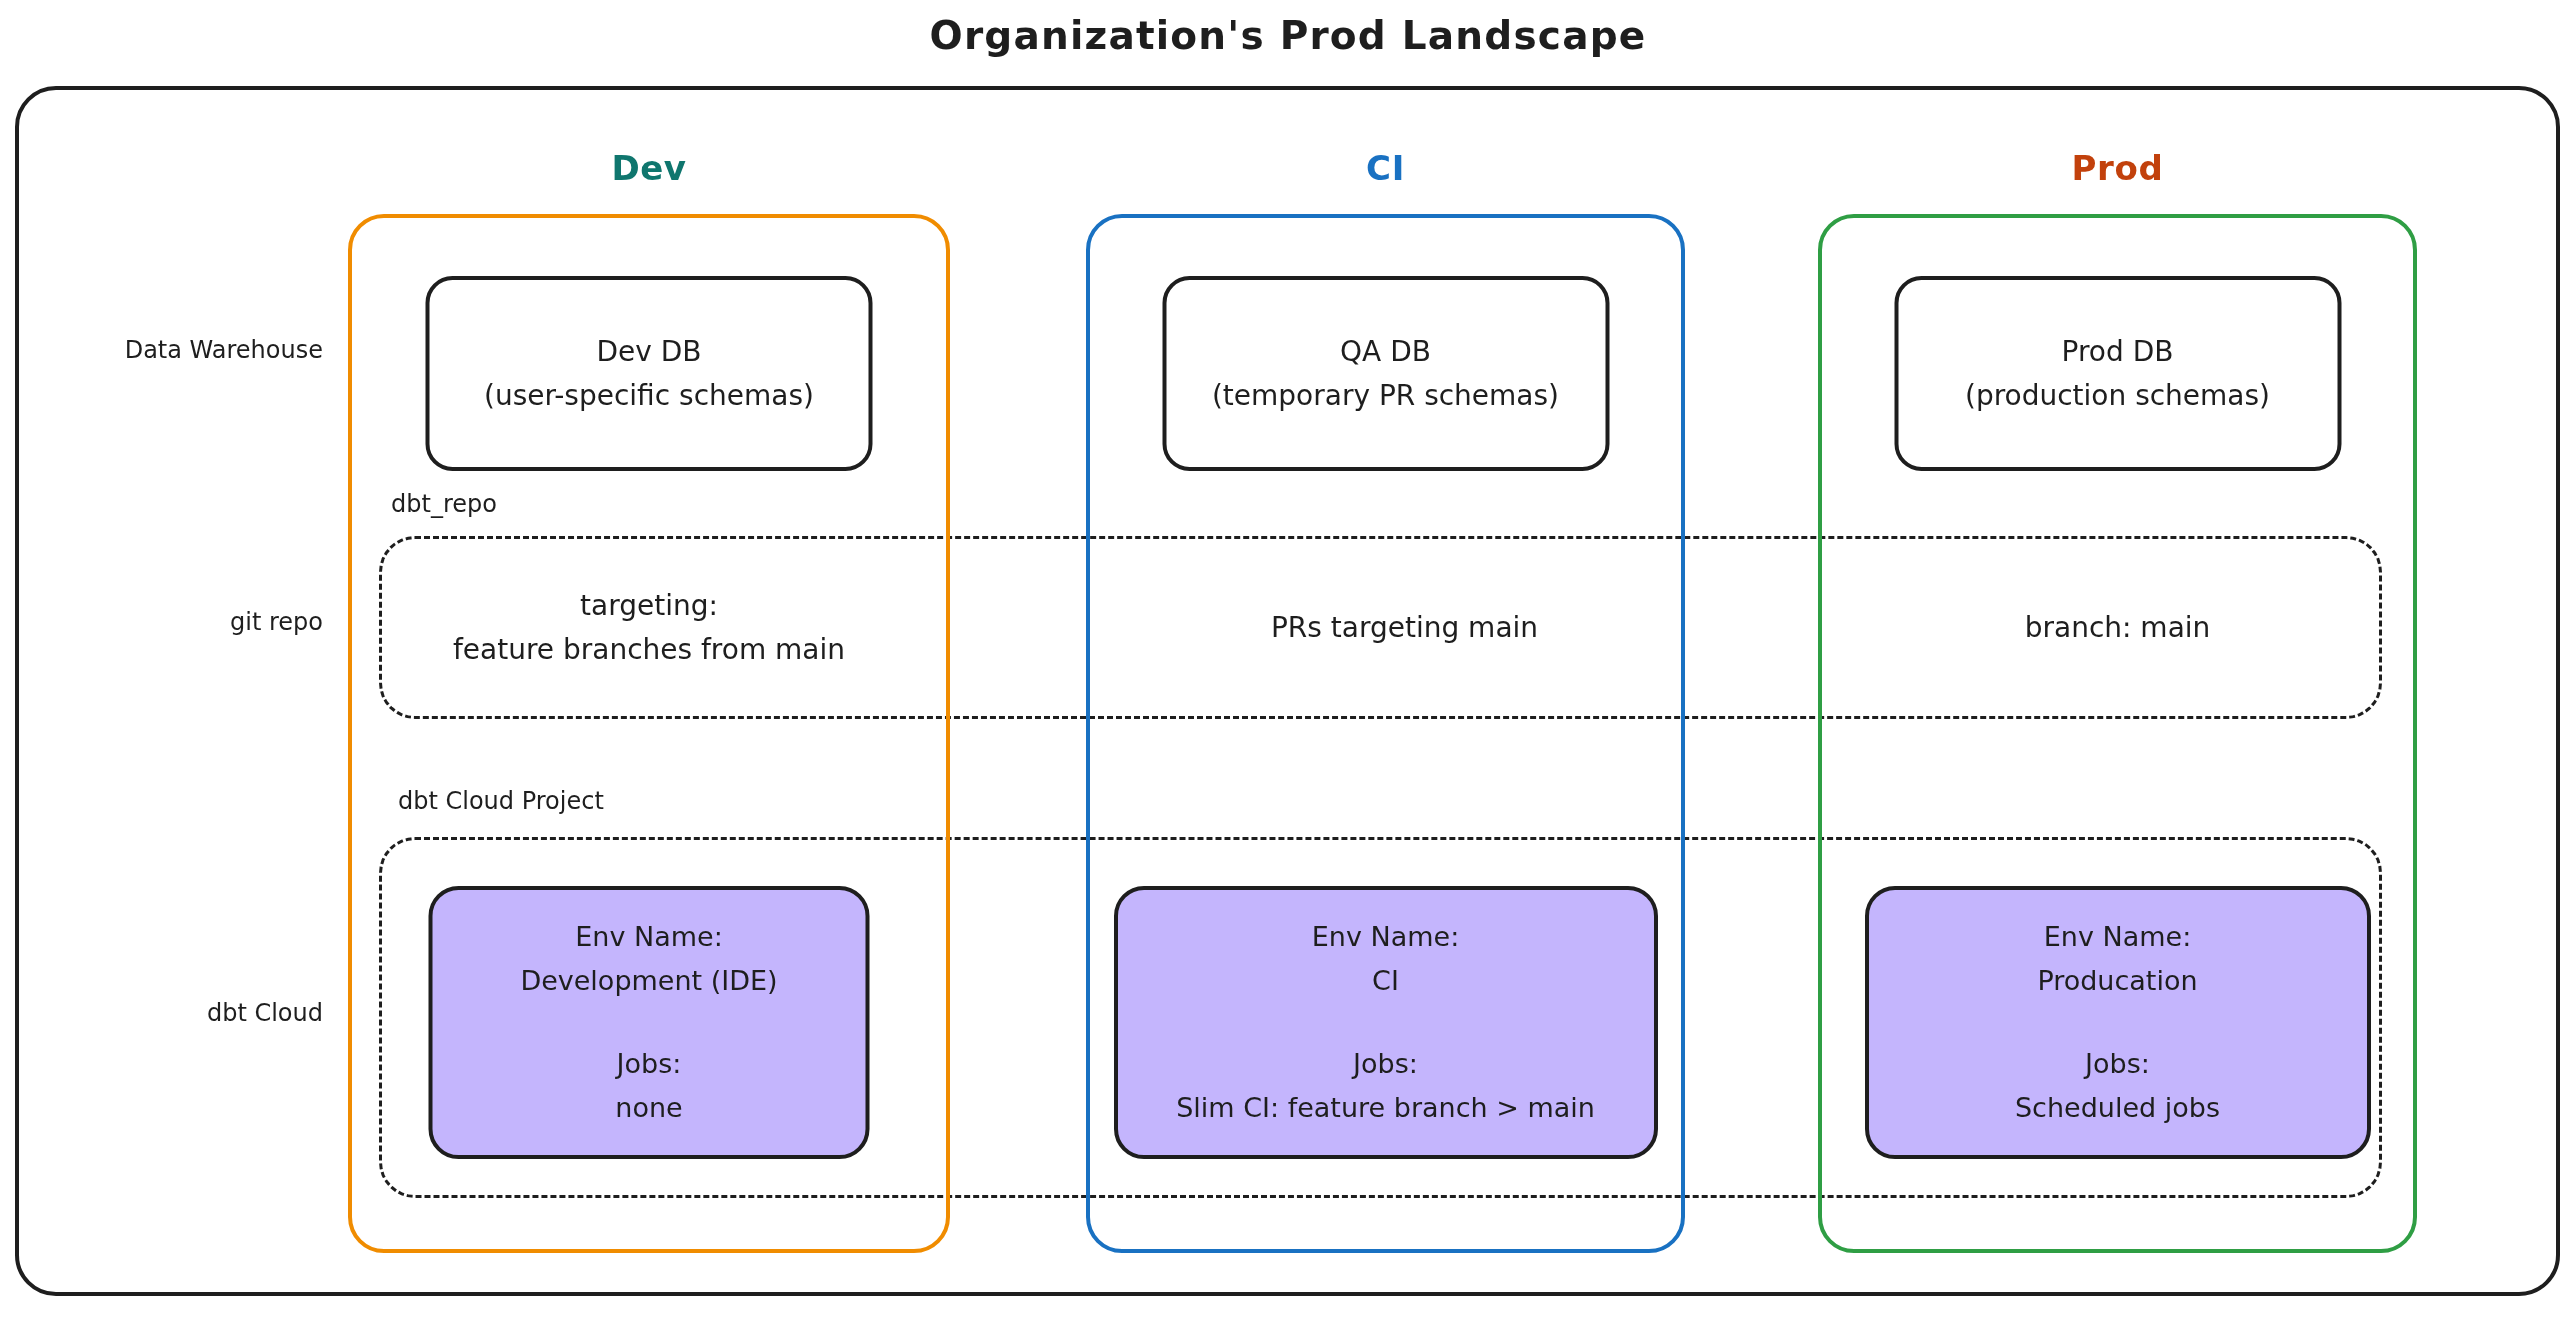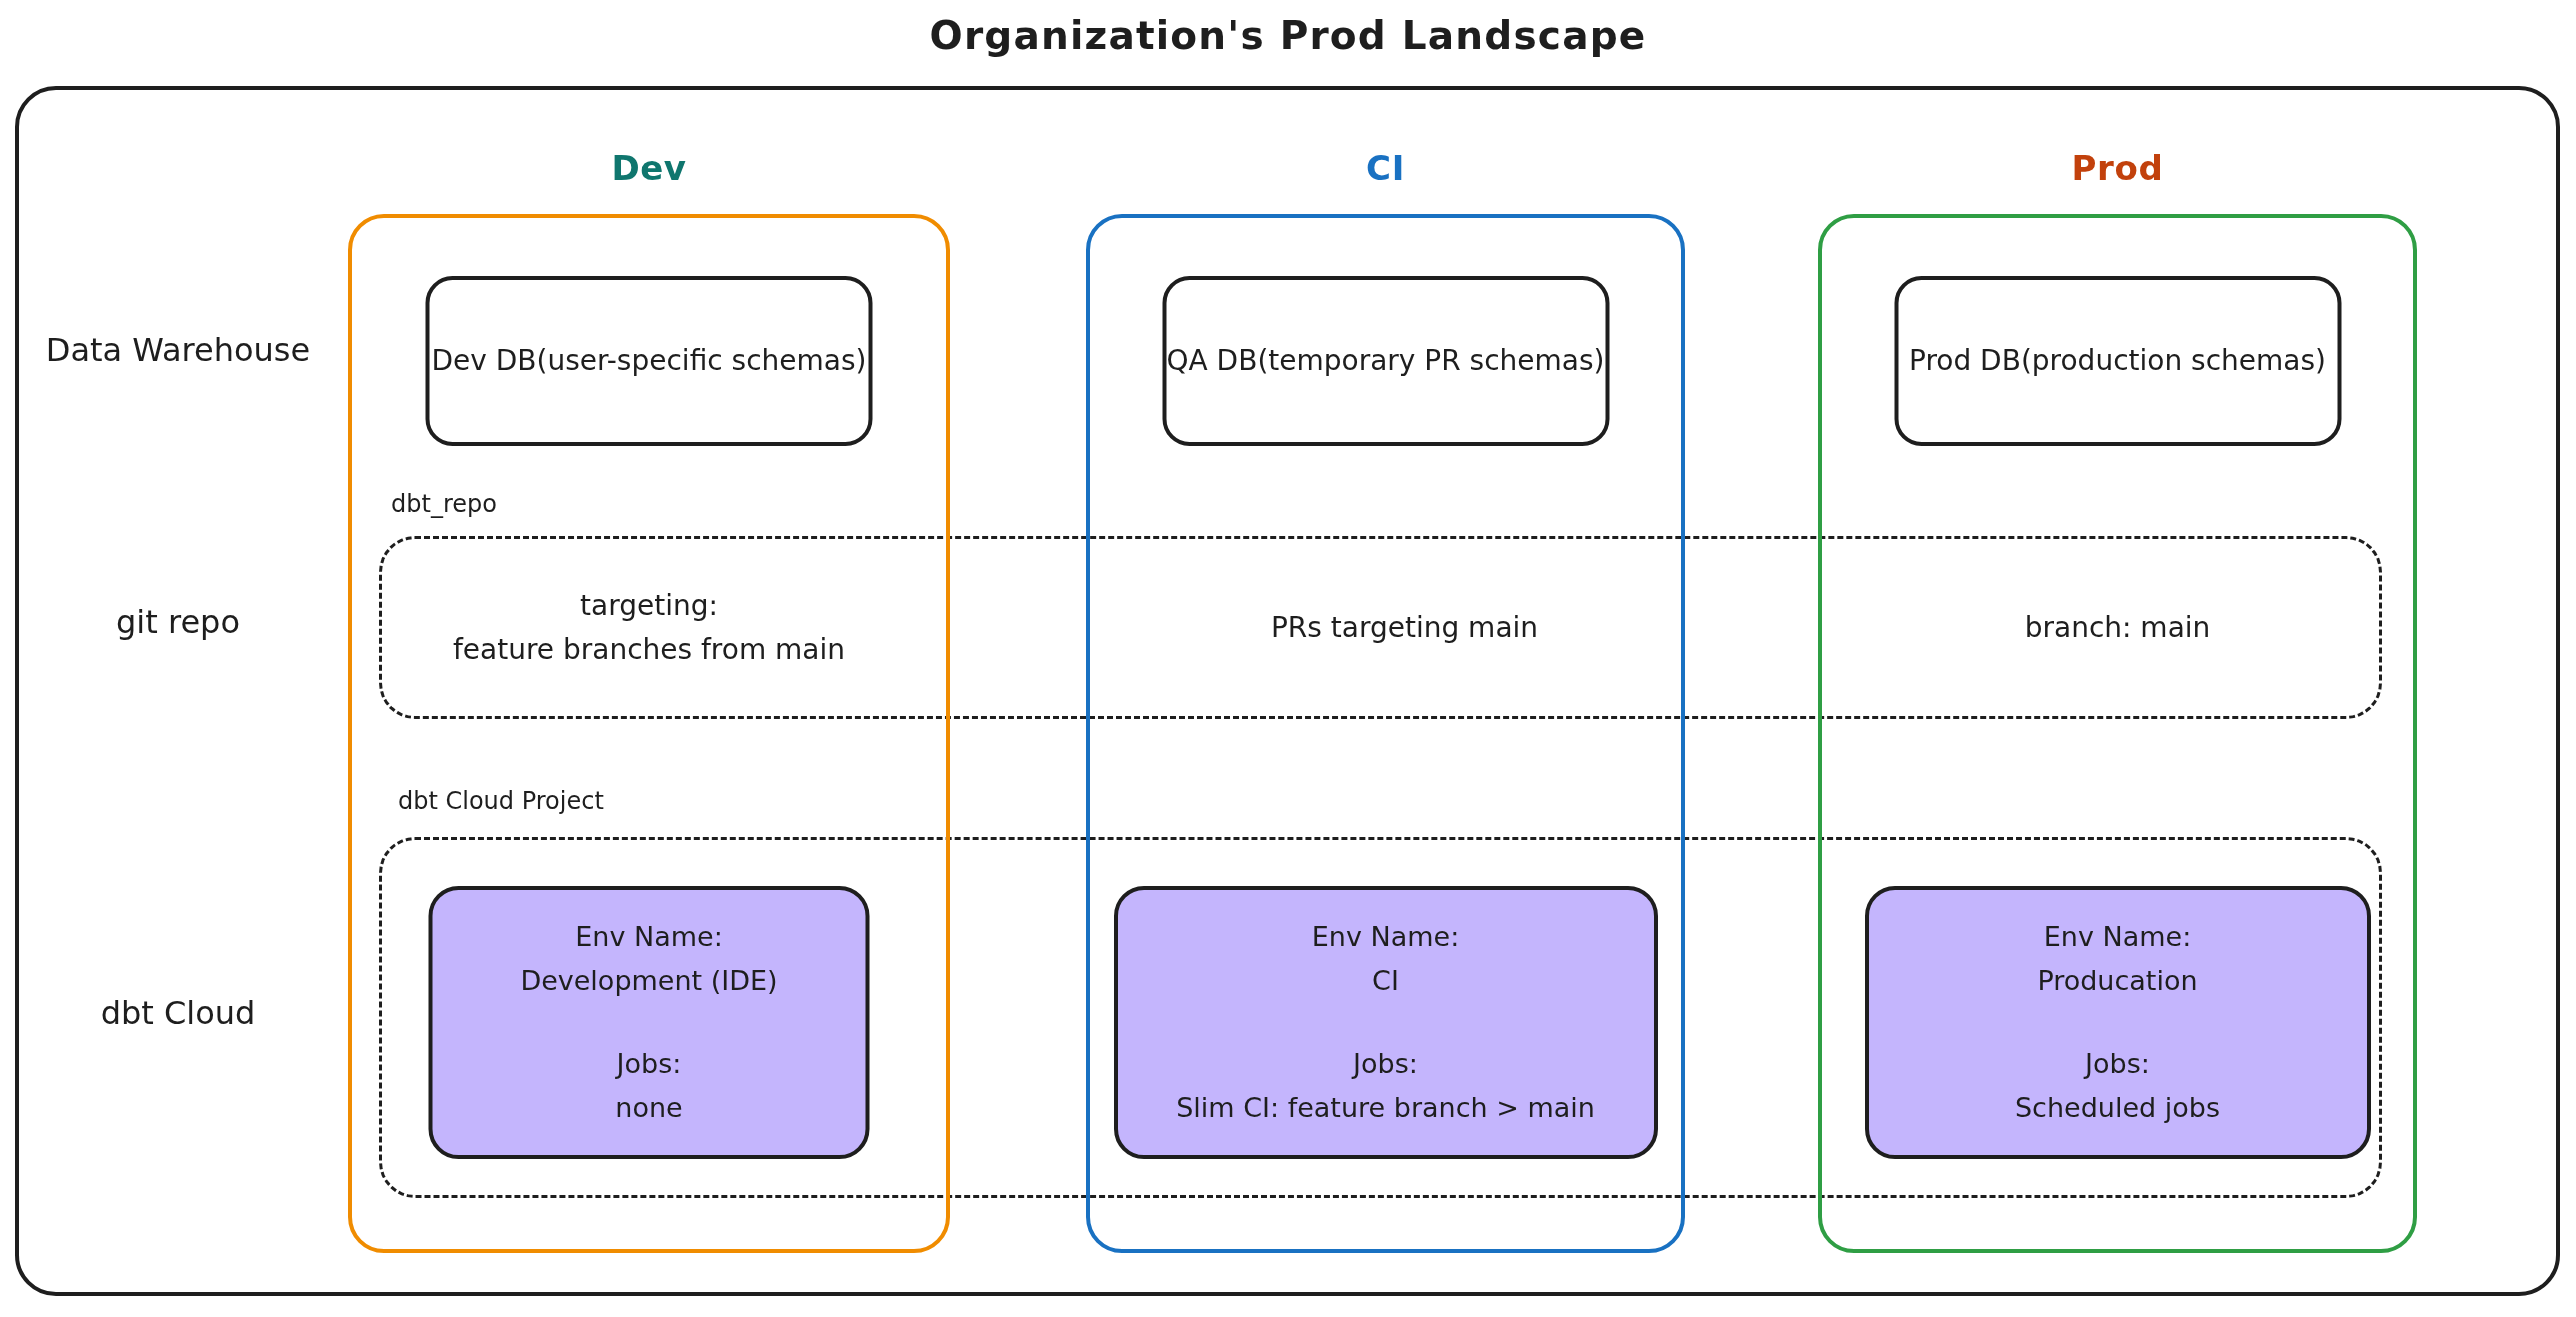--- a/index.html
+++ b/index.html
@@ -46,36 +46,36 @@
     display: flex; align-items: center; justify-content: center;
     font-size: 34px; font-weight: bold; letter-spacing: 0.6px;
   }
   .colhead-dev  { left: 348px;  width: 602px; color: #0f766e; }
   .colhead-ci   { left: 1086px; width: 599px; color: #1971c2; }
   .colhead-prod { left: 1818px; width: 599px; color: #c2410c; }
   
   .rowlabel {
     position: absolute;
     left: 33px; width: 290px;
-    text-align: center;
-    font-size: 32px;
+    text-align: right;
+    font-size: 24px;
     line-height: 47px;
   }
   .rowlabel-dw    { top: 327px; }
   .rowlabel-git   { top: 599px; }
   .rowlabel-cloud { top: 978px; margin-top: 12px; }
   
   .dbbox {
     position: absolute;
     top: 58px; left: 50%;
     transform: translateX(-50%);
-    width: 447px; height: 170px;
+    width: 447px; height: 195px;
     border: 4.1px solid #1e1e1e;
     border-radius: 27px;
-    display: flex; flex-direction: row;
+    display: flex; flex-direction: column;
     align-items: center; justify-content: center;
     font-size: 28px; line-height: 44px;
     text-align: center;
     background: #ffffff;
   }
   
   .dashedbox {
     position: absolute;
     left: 379px; width: 2003px;
     border: 3px dashed #1e1e1e;

